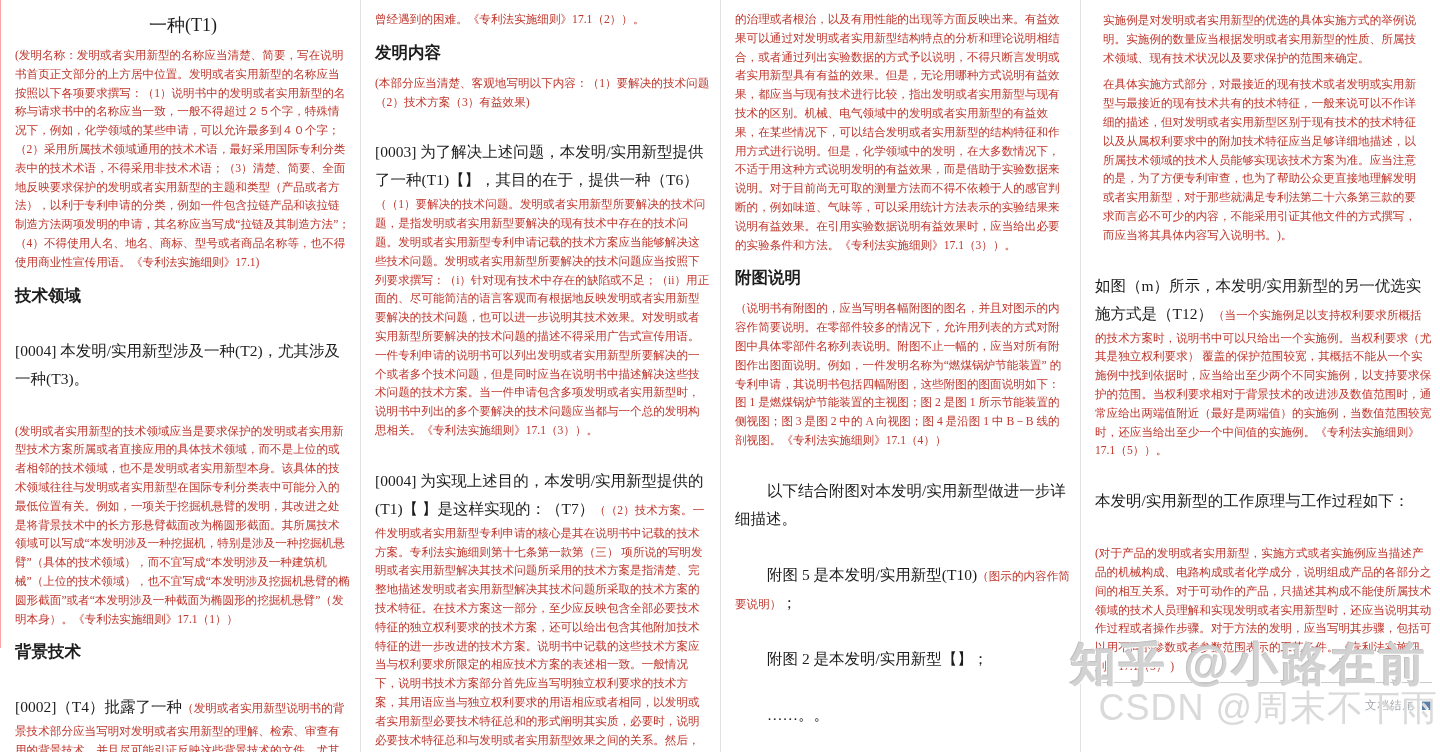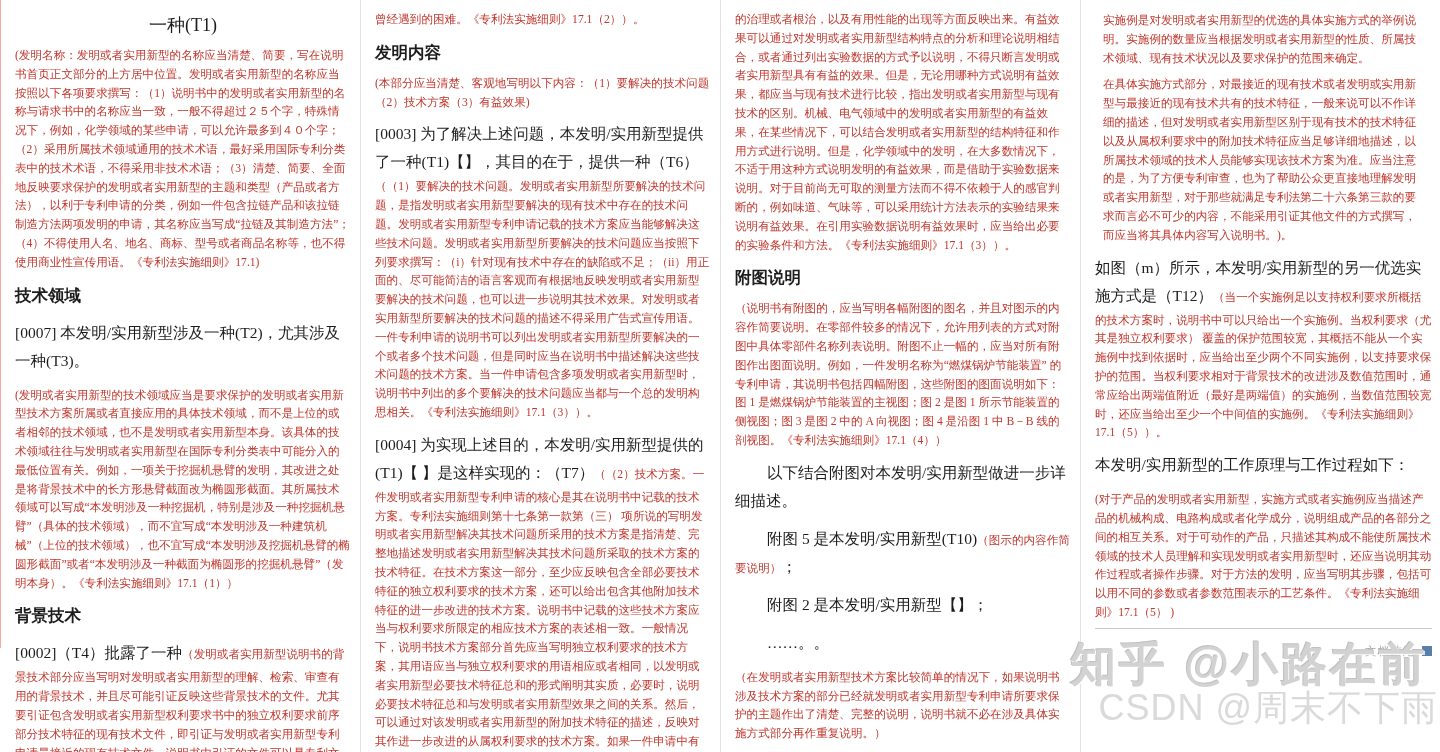--- a/index.html
+++ b/index.html
@@ -6,21 +6,21 @@
   body{font-family:"Liberation Serif","DejaVu Serif",serif;color:#1c1c1c;position:relative;}
   .doc{display:flex;width:1440px;height:648px;border-left:1px solid #fca5a5;}
   .col{width:360px;box-sizing:border-box;height:752px;overflow:hidden;padding:2px 9px 0 14px;border-right:1px solid #e2e2e2;}
   .col:last-child{border-right:none;}
   .t-k{font-size:15.5px;line-height:28px;color:#1c1c1c;}
   .t-r{font-size:11.6px;line-height:15.8px;color:#bf362c;}
   .b-title{text-align:center;margin:10px 0 6px;}
   .b-title .t-k{font-size:18px;line-height:26px;}
   .b-heading{margin:12px 0 6px;font-weight:bold;}
   .b-heading .t-k{font-size:16.5px;line-height:26px;}
-  .b-p{margin:10px 0;}
+  .b-p{margin:28px 0;}
   .b-red{margin:7px 0;}
   .b-red.tight{margin:8px;}
   .indent{text-indent:2em;}
   .center{text-indent:0;}
   .end-block{}
   .end-hr{border-top:1px solid #c9c9c9;height:0;margin:0 0 12px 0;}
   .end-row{text-align:right;}
   .end-label{color:#a3a8ad;font-size:11.5px;font-family:"Liberation Sans","DejaVu Sans",sans-serif;letter-spacing:1px;}
   .end-square{display:inline-block;width:10px;height:10px;background:#577fa9;margin-left:7px;vertical-align:-1px;}
   .watermarks{position:absolute;right:0;bottom:0;width:420px;height:140px;pointer-events:none;}
@@ -29,21 +29,21 @@
 </style>
 </head>
 <body>
 
 <div class="doc">
 
 <div class="col">
       <div class="b-title"><span class="t-k">一种(T1)</span></div>
       <div class="b-red"><span class="t-r">(发明名称：发明或者实用新型的名称应当清楚、简要，写在说明书首页正文部分的上方居中位置。发明或者实用新型的名称应当按照以下各项要求撰写：（1）说明书中的发明或者实用新型的名称与请求书中的名称应当一致，一般不得超过２５个字，特殊情况下，例如，化学领域的某些申请，可以允许最多到４０个字；（2）采用所属技术领域通用的技术术语，最好采用国际专利分类表中的技术术语，不得采用非技术术语；（3）清楚、简要、全面地反映要求保护的发明或者实用新型的主题和类型（产品或者方法），以利于专利申请的分类，例如一件包含拉链产品和该拉链制造方法两项发明的申请，其名称应当写成“拉链及其制造方法”；（4）不得使用人名、地名、商标、型号或者商品名称等，也不得使用商业性宣传用语。《专利法实施细则》17.1)</span></div>
       <div class="b-heading"><span class="t-k">技术领域</span></div>
-      <div class="b-p"><span class="t-k">[0007]  本发明/实用新型涉及一种(T2)，尤其涉及一种(T3)。</span></div>
+      <div class="b-p"><span class="t-k">[0004]  本发明/实用新型涉及一种(T2)，尤其涉及一种(T3)。</span></div>
       <div class="b-red"><span class="t-r">(发明或者实用新型的技术领域应当是要求保护的发明或者实用新型技术方案所属或者直接应用的具体技术领域，而不是上位的或者相邻的技术领域，也不是发明或者实用新型本身。该具体的技术领域往往与发明或者实用新型在国际专利分类表中可能分入的最低位置有关。例如，一项关于挖掘机悬臂的发明，其改进之处是将背景技术中的长方形悬臂截面改为椭圆形截面。其所属技术领域可以写成“本发明涉及一种挖掘机，特别是涉及一种挖掘机悬臂”（具体的技术领域），而不宜写成“本发明涉及一种建筑机械”（上位的技术领域），也不宜写成“本发明涉及挖掘机悬臂的椭圆形截面”或者“本发明涉及一种截面为椭圆形的挖掘机悬臂”（发明本身）。《专利法实施细则》17.1（1））</span></div>
       <div class="b-heading"><span class="t-k">背景技术</span></div>
       <div class="b-p"><span class="t-k">[0002]（T4）批露了一种</span><span class="t-r">（发明或者实用新型说明书的背景技术部分应当写明对发明或者实用新型的理解、检索、审查有用的背景技术，并且尽可能引证反映这些背景技术的文件。尤其要引证包含发明或者实用新型权利要求书中的独立权利要求前序部分技术特征的现有技术文件，即引证与发明或者实用新型专利申请最接近的现有技术文件。说明书中引证的文件可以是专利文件，也可以是非专利文件，例如期刊、杂志、手册和书籍等。引证专利文件的，至少要写明专利文件的国别、公开号，最好包括公开日期；引证非专利文件的，要写明这些文件的标题和详细出处。引证文件还应当满足以下要求：（1）引证文件应当是公开出版物，除纸件形式外，还包括电子出版物等形式。（2）所引证的非专利文件和外国专利文件的公开日应当在本申请的申请日之前；所引证的中国专利文件的公开日不能晚于本申请的公开日。（3）引证外国专利或非专利文件的，应当以所引证文件公布或发表时的原文所使用的文字写明引证文件的出处以及相关信息，必要时给出中文译文，并将译文放置在括号内。《专利法实施细则》17.1（2））</span></div>
     </div>
     <div class="col">
       <div class="b-red"><span class="t-r">曾经遇到的困难。《专利法实施细则》17.1（2））。</span></div>
       <div class="b-heading"><span class="t-k">发明内容</span></div>
       <div class="b-red"><span class="t-r">(本部分应当清楚、客观地写明以下内容：（1）要解决的技术问题（2）技术方案（3）有益效果)</span></div>
       <div class="b-p"><span class="t-k">[0003]  为了解决上述问题，本发明/实用新型提供了一种(T1)【】，其目的在于，提供一种（T6）</span><span class="t-r">（（1）要解决的技术问题。发明或者实用新型所要解决的技术问题，是指发明或者实用新型要解决的现有技术中存在的技术问题。发明或者实用新型专利申请记载的技术方案应当能够解决这些技术问题。发明或者实用新型所要解决的技术问题应当按照下列要求撰写：（i）针对现有技术中存在的缺陷或不足；（ii）用正面的、尽可能简洁的语言客观而有根据地反映发明或者实用新型要解决的技术问题，也可以进一步说明其技术效果。对发明或者实用新型所要解决的技术问题的描述不得采用广告式宣传用语。一件专利申请的说明书可以列出发明或者实用新型所要解决的一个或者多个技术问题，但是同时应当在说明书中描述解决这些技术问题的技术方案。当一件申请包含多项发明或者实用新型时，说明书中列出的多个要解决的技术问题应当都与一个总的发明构思相关。《专利法实施细则》17.1（3））。</span></div>
       <div class="b-p"><span class="t-k">[0004]  为实现上述目的，本发明/实用新型提供的(T1)【 】是这样实现的：（T7）</span><span class="t-r">（（2）技术方案。一件发明或者实用新型专利申请的核心是其在说明书中记载的技术方案。专利法实施细则第十七条第一款第（三） 项所说的写明发明或者实用新型解决其技术问题所采用的技术方案是指清楚、完整地描述发明或者实用新型解决其技术问题所采取的技术方案的技术特征。在技术方案这一部分，至少应反映包含全部必要技术特征的独立权利要求的技术方案，还可以给出包含其他附加技术特征的进一步改进的技术方案。说明书中记载的这些技术方案应当与权利要求所限定的相应技术方案的表述相一致。一般情况下，说明书技术方案部分首先应当写明独立权利要求的技术方案，其用语应当与独立权利要求的用语相应或者相同，以发明或者实用新型必要技术特征总和的形式阐明其实质，必要时，说明必要技术特征总和与发明或者实用新型效果之间的关系。然后，可以通过对该发明或者实用新型的附加技术特征的描述，反映对其作进一步改进的从属权利要求的技术方案。如果一件申请中有几项发明或者几项实用新型，应当说明每项发明或者实用新型的技术方案。《专利法实施细则》17.1（3）。技术方案部分注意描述下面内容：构成产品所必须的零部件；零部件之间的相互的配置关系；零部件之间的联系关系；构成该产品的零部件在某些特定情况下还可能涉及材料、几何形状、尺寸、参数。)。</span></div>

